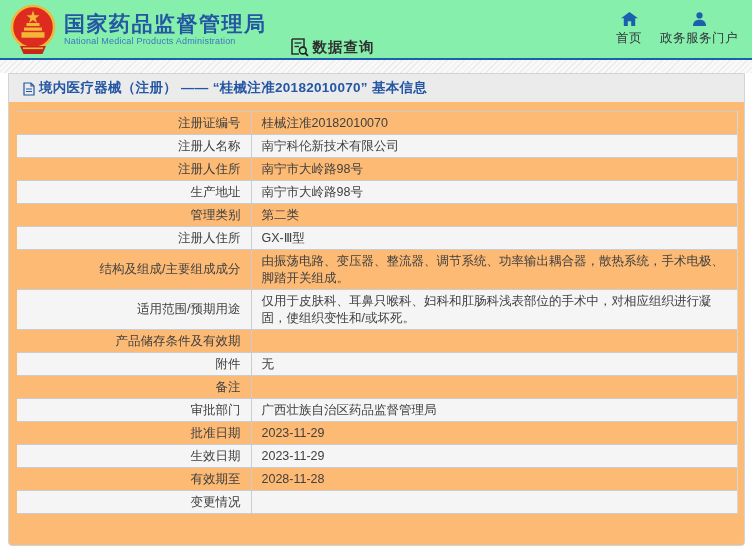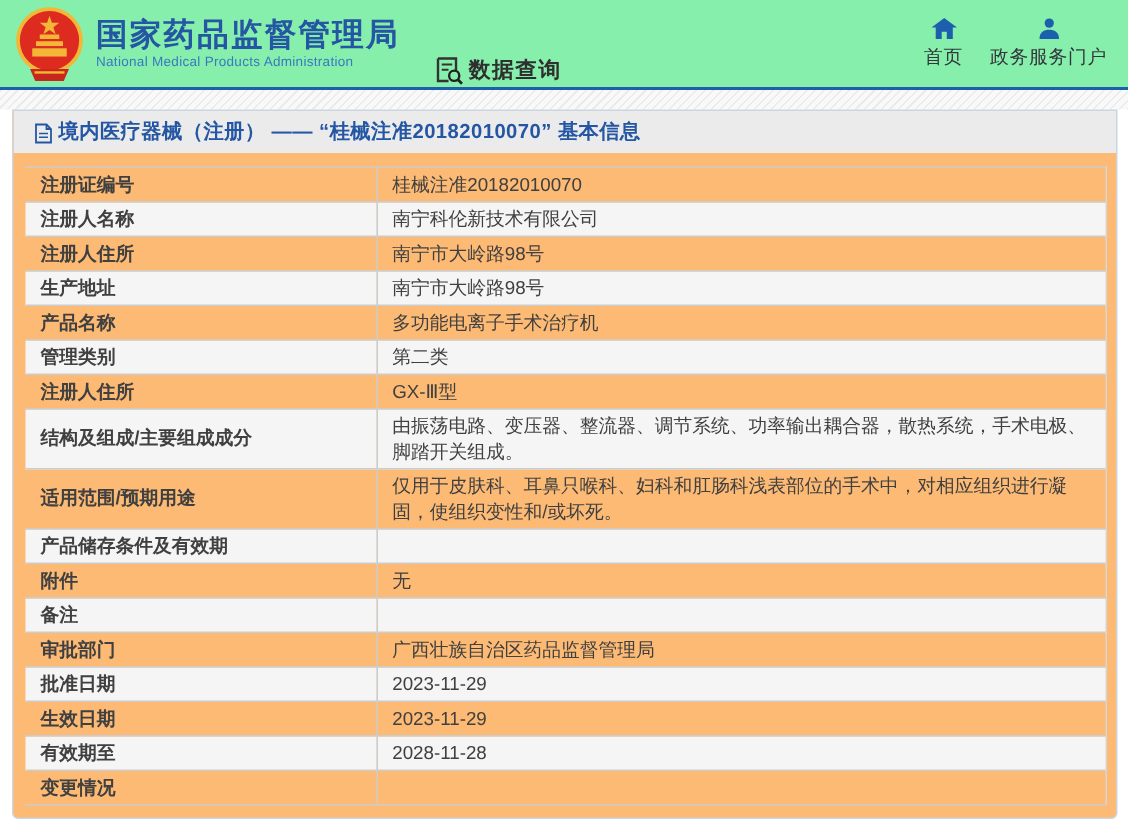--- a/index.html
+++ b/index.html
@@ -10,21 +10,21 @@
   }
   
   .header{
     height:60px;background:#86efac;border-bottom:2px solid var(--brand_blue,#1b5fad);
     display:flex;align-items:center;padding:0 14px 0 10px;box-sizing:border-box;
   }
   .logo-emblem{width:46px;height:52px;flex:0 0 auto;margin-top:2px;}
   .logo-text{margin-left:8px;line-height:1;}
   .logo-zh{font-size:21px;font-weight:bold;color:var(--title_blue,#2456a4);letter-spacing:1.5px;}
   .logo-en{font-size:9px;color:#3a78c0;margin-top:3px;letter-spacing:.2px;}
-  .query-block{display:flex;align-items:flex-start;margin-left:22px;cursor:pointer;margin-top:36px;}
+  .query-block{display:flex;align-items:flex-end;margin-left:22px;cursor:pointer;margin-top:36px;}
   .query-label{font-size:14.5px;font-weight:bold;color:#2f2f2f;margin-left:4px;letter-spacing:1px;}
   .header-spacer{flex:1;}
   .nav-item{display:flex;flex-direction:column;align-items:center;margin-left:18px;cursor:pointer;}
   .nav-item .nav-label{font-size:12.5px;color:#33363b;margin-top:4px;letter-spacing:.5px;}
   
   .hatch-strip{
     height:13px;
     background:repeating-linear-gradient(135deg,#ebebeb 0px,#ebebeb 1px,#f9f9f9 1px,#f9f9f9 4px);
   }
   
@@ -41,21 +41,21 @@
   
   .table-wrap{padding:9px 6px 0 8px;}
   table.info{border-collapse:collapse;width:100%;table-layout:fixed;}
   table.info td{
     border-top:1px solid var(--border_gray,#cccccc);
     font-size:12.5px;color:#404040;line-height:17px;
     padding:2.5px 10px;vertical-align:middle;box-sizing:border-box;
     height:22px;word-break:break-all;
   }
   table.info tr:last-child td{border-bottom:1px solid var(--border_gray,#cccccc);}
-  td.label-cell{width:234px;text-align:left;padding-right:12px;font-weight:bold;}
+  td.label-cell{width:234px;text-align:right;padding-right:12px;}
   td.value-cell{border-left:1px solid var(--border_gray,#cccccc);border-right:1px solid #d6d6d6;text-align:left;}
   table.info tr:nth-child(even){background:var(--row_alt_bg,#f5f5f5);}
 </style>
 </head>
 <body>
 
 <div class="header">
   <svg class="logo-emblem" viewBox="0 0 46 52">
     <circle cx="23" cy="23" r="21" fill="#dd2b20" stroke="#f2b736" stroke-width="2.5"></circle>
     <polygon fill="#f2b736" points="23,6.5 24.6,11.2 29.5,11.2 25.6,14.2 27.1,18.9 23,16 18.9,18.9 20.4,14.2 16.5,11.2 21.4,11.2"></polygon>
@@ -126,24 +126,20 @@
           </tr>
           <tr>
             <td class="label-cell">注册人住所</td>
             <td class="value-cell">南宁市大岭路98号</td>
           </tr>
           <tr>
             <td class="label-cell">生产地址</td>
             <td class="value-cell">南宁市大岭路98号</td>
           </tr>
           <tr>
-            <td class="label-cell">产品名称</td>
-            <td class="value-cell">多功能电离子手术治疗机</td>
-          </tr>
-          <tr>
             <td class="label-cell">管理类别</td>
             <td class="value-cell">第二类</td>
           </tr>
           <tr>
             <td class="label-cell">注册人住所</td>
             <td class="value-cell">GX-Ⅲ型</td>
           </tr>
           <tr>
             <td class="label-cell">结构及组成/主要组成成分</td>
             <td class="value-cell">由振荡电路、变压器、整流器、调节系统、功率输出耦合器，散热系统，手术电极、脚踏开关组成。</td>

